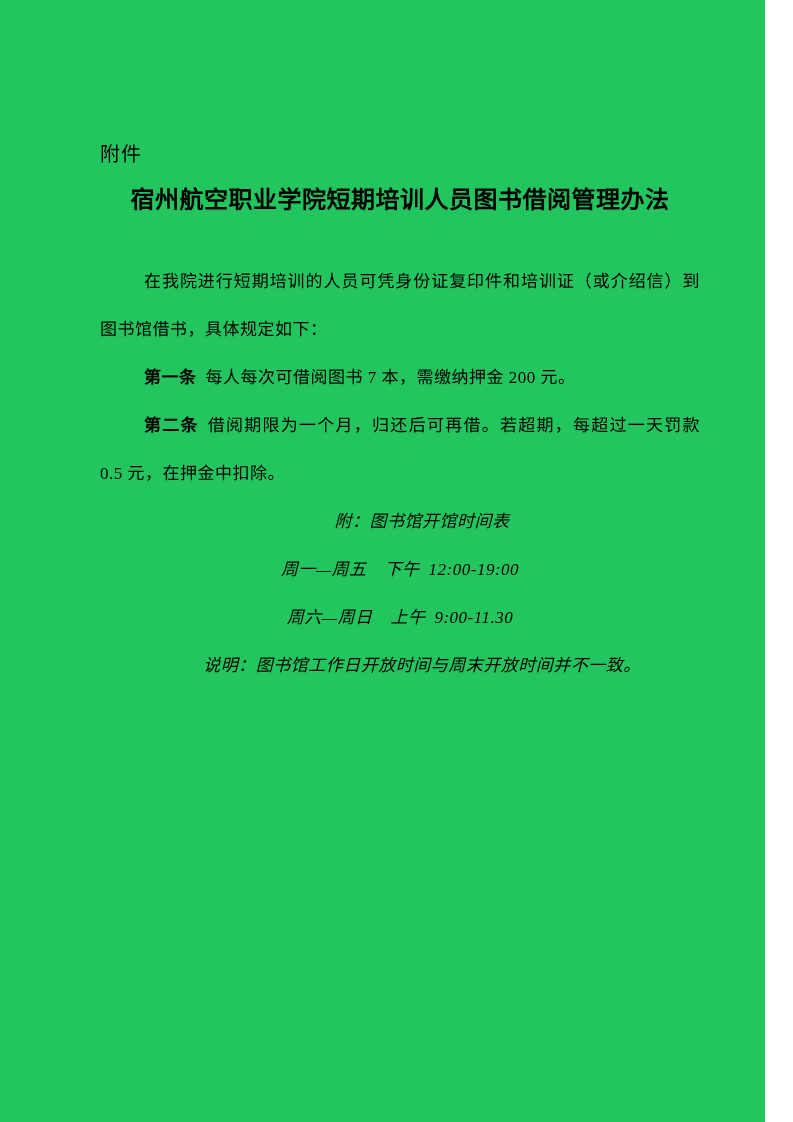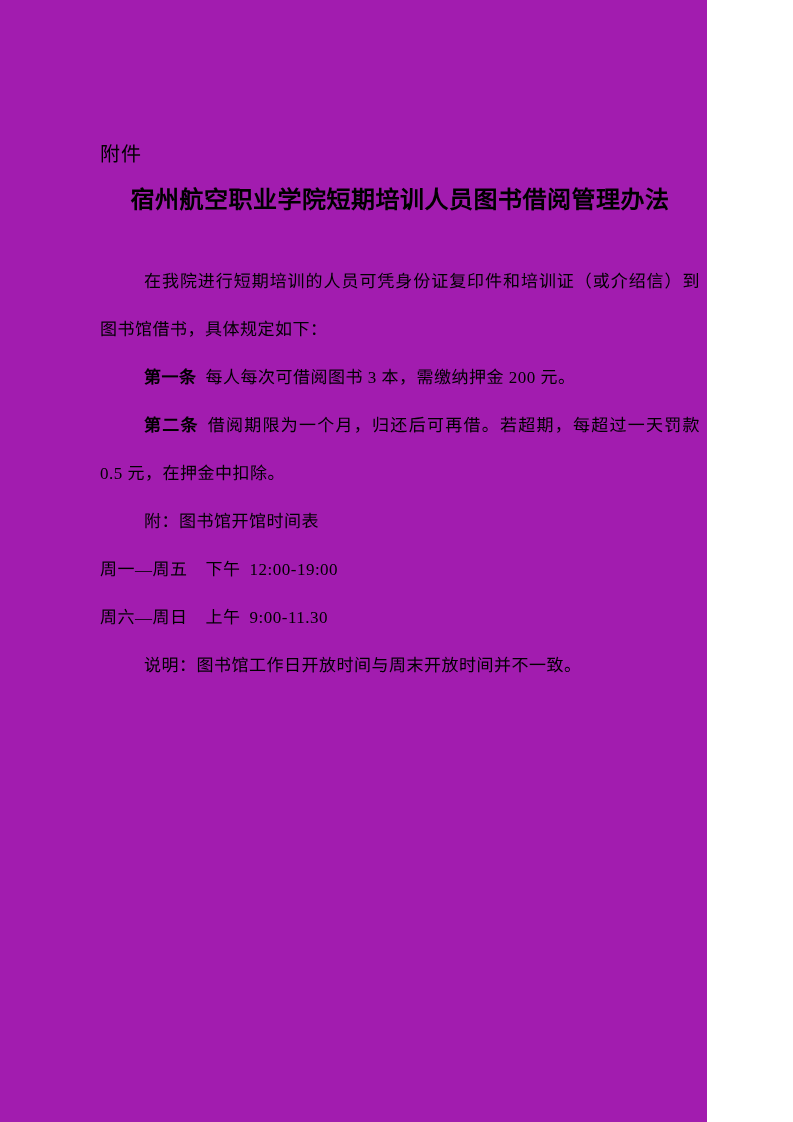--- a/index.html
+++ b/index.html
@@ -2,23 +2,23 @@
 <html lang="zh-CN"><head>
 <meta charset="utf-8">
 <style>
   html, body {
     margin: 0;
     padding: 0;
     background: #ffffff;
   }
   .page {
     position: relative;
-    width: 707px;
+    width: 765px;
     height: 1122px;
-    background: #a21caf;
+    background: #22c55e;
     overflow: hidden;
     color: #000000;
   }
   .attachment-label {
     position: absolute;
     left: 100px;
     top: 141px;
     font-family: "Liberation Sans", "DejaVu Sans", sans-serif;
     font-size: 20px;
     line-height: 26px;
@@ -50,21 +50,22 @@
     letter-spacing: 0.5px;
     color: #000000;
   }
   .doc-body p {
     margin: 0;
     padding: 0;
     text-indent: 44px;
     text-align: justify;
   }
   .doc-body p.no-justify {
-    text-align: left;
+    text-align: center;
+    font-style: italic;
   }
   .article-label {
     font-family: "Liberation Sans", "DejaVu Sans", sans-serif;
     font-weight: bold;
     margin-right: 9px;
     margin-top: 44px;
   }
   .schedule-row {
     padding-left: 44px;
     text-align: left;
@@ -78,21 +79,21 @@
 <div class="page">
 
   <div class="attachment-label">附件</div>
 
   <div class="doc-title">宿州航空职业学院短期培训人员图书借阅管理办法</div>
 
   <div class="doc-body">
 
     <p>在我院进行短期培训的人员可凭身份证复印件和培训证（或介绍信）到图书馆借书，具体规定如下：</p>
 
-    <p><b class="article-label">第一条</b><span>每人每次可借阅图书 3 本，需缴纳押金 200 元。</span></p>
+    <p><b class="article-label">第一条</b><span>每人每次可借阅图书 7 本，需缴纳押金 200 元。</span></p>
 
     <p><b class="article-label">第二条</b><span>借阅期限为一个月，归还后可再借。若超期，每超过一天罚款 0.5 元，在押金中扣除。</span></p>
 
 
     <p class="no-justify">附：图书馆开馆时间表</p>
 
     <p class="no-justify schedule-row" style="text-indent:0;"><span class="sched-days">周一—周五</span><span class="sched-period">下午</span><span class="sched-time">12:00-19:00</span></p>
 
     <p class="no-justify schedule-row" style="text-indent:0;"><span class="sched-days">周六—周日</span><span class="sched-period">上午</span><span class="sched-time">9:00-11.30</span></p>
 

